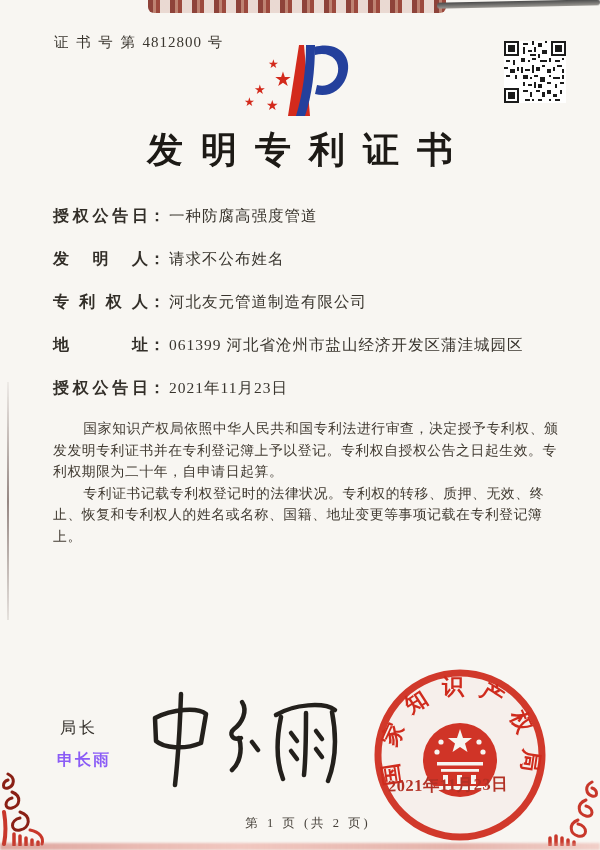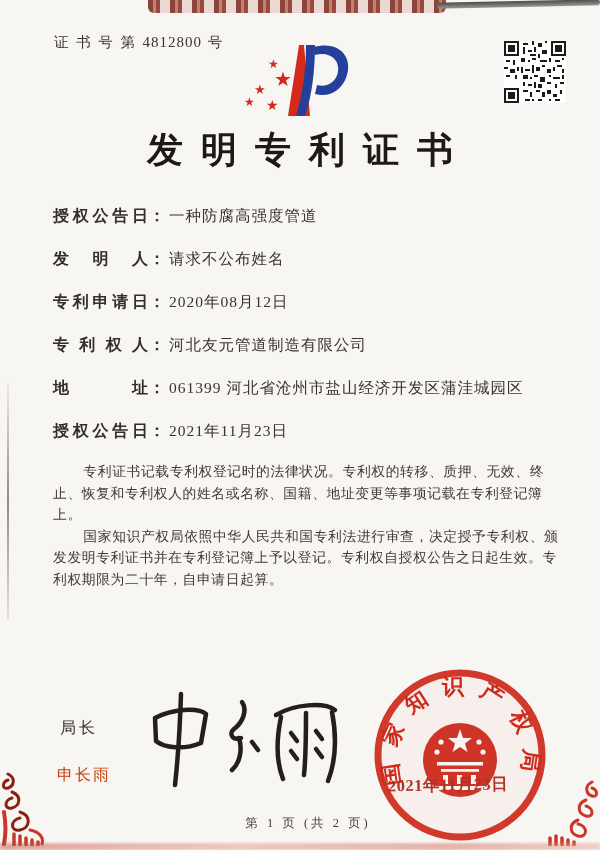--- a/index.html
+++ b/index.html
@@ -67,21 +67,21 @@
   .grant-row{display:flex;gap:35px;}
   .grant-left{width:263px;flex:none;}
   .paragraphs{margin-top:12px;width:512px;}
   .paragraphs p{
     margin:0;text-indent:2.2em;
     font-size:13.8px;line-height:21.5px;letter-spacing:.6px;color:#403a31;
   }
 
   
   .signatory-title{position:absolute;left:60px;top:718px;font-size:16px;font-weight:normal;letter-spacing:3px;color:#35312c;}
-  .signatory-name{position:absolute;left:57px;top:750px;font-size:16px;font-weight:normal;letter-spacing:2px;color:#c2410c;margin-top:15px;}
+  .signatory-name{position:absolute;left:57px;top:750px;font-size:16px;font-weight:bold;letter-spacing:2px;color:#8b5cf6;}
   .signature{position:absolute;left:138px;top:688px;width:205px;height:102px;}
   .seal{position:absolute;left:371px;top:666px;width:178px;height:178px;}
   .seal-date{
     position:absolute;left:388px;top:774px;width:160px;
     font-size:16.5px;font-weight:bold;color:#b23125;letter-spacing:.5px;
     transform:rotate(-1deg);
   }
   .footer-page{
     position:absolute;left:16px;right:0;top:815px;text-align:center;
     font-size:12.5px;letter-spacing:3px;color:#443f38;
@@ -200,41 +200,38 @@
 
     <div class="field-row">
       <span class="field-label">授权公告日</span><span class="field-colon">：</span><span class="field-value">一种防腐高强度管道</span>
     </div>
 
     <div class="field-row">
       <span class="field-label">发明人</span><span class="field-colon">：</span><span class="field-value">请求不公布姓名</span>
     </div>
 
 
-    <div class="field-row">
-      <span class="field-label">专利申请日</span><span class="field-colon">：</span><span class="field-value">2020年08月12日</span>
-    </div>
 
     <div class="field-row">
       <span class="field-label">专利权人</span><span class="field-colon">：</span><span class="field-value">河北友元管道制造有限公司</span>
     </div>
 
     <div class="field-row">
       <span class="field-label">地址</span><span class="field-colon">：</span><span class="field-value">061399 河北省沧州市盐山经济开发区蒲洼城园区</span>
     </div>
 
     <div class="field-row grant-row">
       <span class="grant-left">
         <span class="field-label">授权公告日</span><span class="field-colon">：</span><span class="field-value">2021年11月23日</span>
       </span>
     </div>
 
     <div class="paragraphs">
+      <p>国家知识产权局依照中华人民共和国专利法进行审查，决定授予专利权、颁发发明专利证书并在专利登记簿上予以登记。专利权自授权公告之日起生效。专利权期限为二十年，自申请日起算。</p>
       <p>专利证书记载专利权登记时的法律状况。专利权的转移、质押、无效、终止、恢复和专利权人的姓名或名称、国籍、地址变更等事项记载在专利登记簿上。</p>
-      <p>国家知识产权局依照中华人民共和国专利法进行审查，决定授予专利权、颁发发明专利证书并在专利登记簿上予以登记。专利权自授权公告之日起生效。专利权期限为二十年，自申请日起算。</p>
     </div>
   </div>
 
   <div class="signatory-title">局长</div>
   <div class="signatory-name">申长雨</div>
 
   <div class="signature">
     <svg width="205" height="102" viewBox="0 0 205 102" fill="none" stroke="#23201c" stroke-width="4.5" stroke-linecap="round" stroke-linejoin="round">
 
       <path d="M 17,30 C 34,21 60,19 68,26 L 63,55 C 46,62 26,60 18,53 Z"></path>

